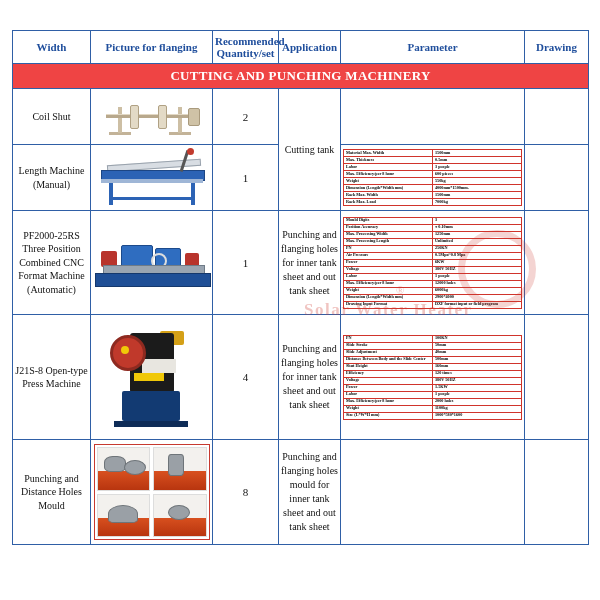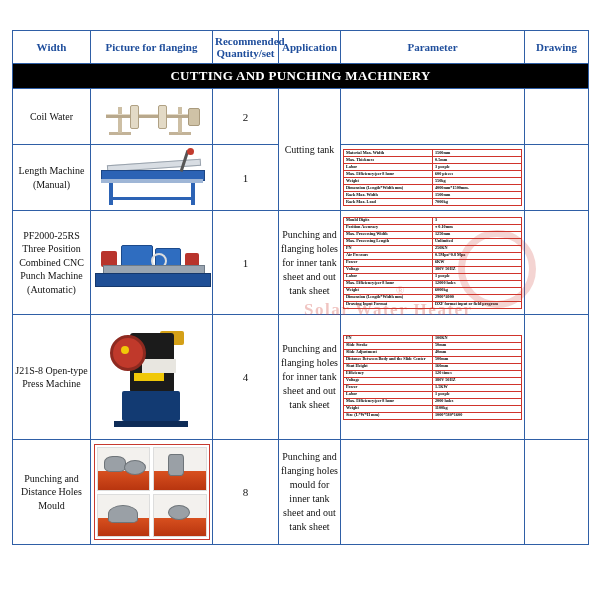--- a/index.html
+++ b/index.html
@@ -34,21 +34,21 @@
     padding: 2px;
   }
   thead th {
     color: #1f4e9c;
     font-weight: bold;
     font-size: 11px;
     height: 28px;
     font-family: "Liberation Serif", serif;
   }
   .banner td {
-    background: #000000;
+    background: #ef4444;
     color: #ffffff;
     font-weight: bold;
     font-size: 13px;
     letter-spacing: .3px;
     height: 20px;
     border: 1px solid #2f5fa6;
   }
   .item-cell {
     font-size: 10px;
     line-height: 1.35;
@@ -426,21 +426,21 @@
         <th>Parameter</th>
         <th>Drawing</th>
       </tr>
     </thead>
     <tbody>
       <tr class="banner">
         <td colspan="6">CUTTING AND PUNCHING MACHINERY</td>
       </tr>
 
       <tr style="height:56px">
-        <td class="item-cell">Coil Water</td>
+        <td class="item-cell">Coil Shut</td>
         <td class="pic-cell">
           <div class="pic-wrap">
             <div class="coilrack">
               <div class="foot l"></div>
                 <div class="foot r"></div>
               <div class="stand l"></div>
                 <div class="stand r"></div>
               <div class="shaft"></div>
               <div class="disc d1"></div>
                 <div class="disc d2"></div>
@@ -506,21 +506,21 @@
                   <td class="k">Rack Max. Load</td>
                   <td class="v">7000kg</td>
                 </tr>
               </tbody>
           </table>
         </td>
         <td class="remark-cell"></td>
       </tr>
 
       <tr style="height:104px">
-        <td class="item-cell">PF2000-25RS Three Position Combined CNC Punch Machine (Automatic)</td>
+        <td class="item-cell">PF2000-25RS Three Position Combined CNC Format Machine (Automatic)</td>
         <td class="pic-cell">
           <div class="pic-wrap">
             <div class="cnc">
               <div class="motorbox"></div>
               <div class="motor2"></div>
               <div class="wheel"></div>
               <div class="head"></div>
               <div class="head2"></div>
               <div class="bed"></div>
               <div class="base"></div>

